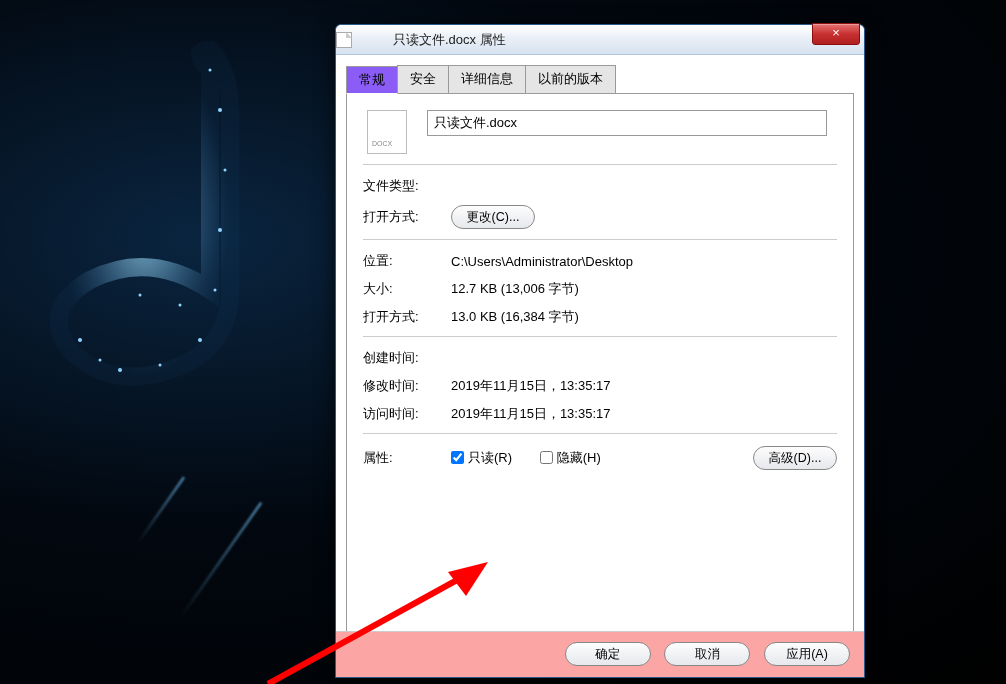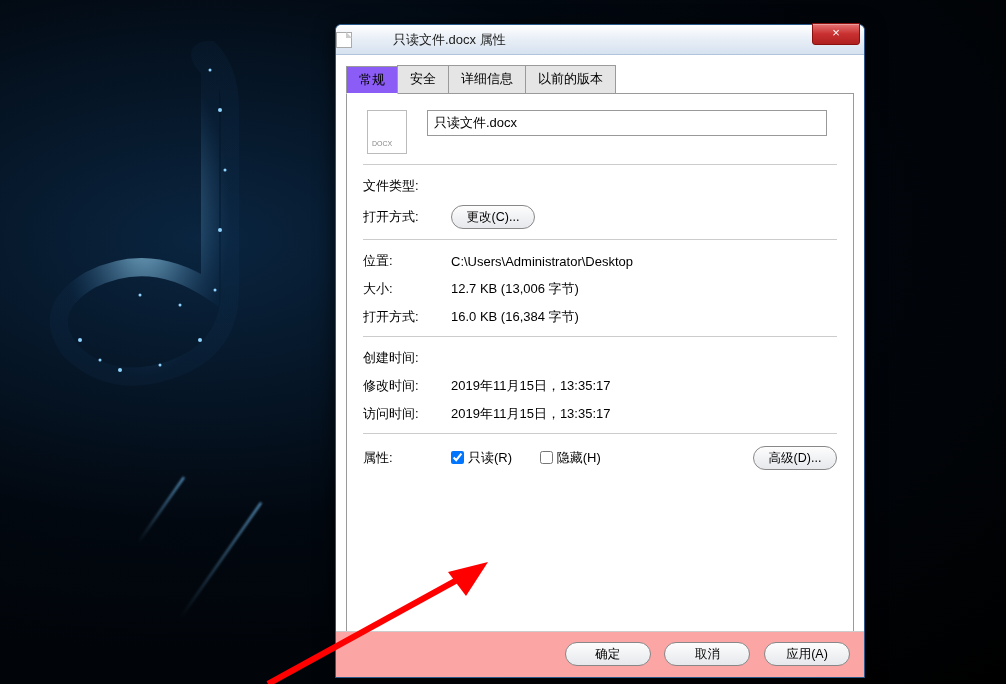--- a/index.html
+++ b/index.html
@@ -261,21 +261,21 @@
         <div class="row">
           <span class="label">位置:</span>
           <span class="value">C:\Users\Administrator\Desktop</span>
         </div>
         <div class="row">
           <span class="label">大小:</span>
           <span class="value">12.7 KB (13,006 字节)</span>
         </div>
         <div class="row">
           <span class="label">打开方式:</span>
-          <span class="value">16.0 KB (16,384 字节)</span>
+          <span class="value">13.0 KB (16,384 字节)</span>
         </div>
         <hr class="sep">
 
         <div class="row">
           <span class="label">创建时间:</span>
         </div>
         <div class="row">
           <span class="label">修改时间:</span>
           <span class="value">2019年11月15日，13:35:17</span>
         </div>

